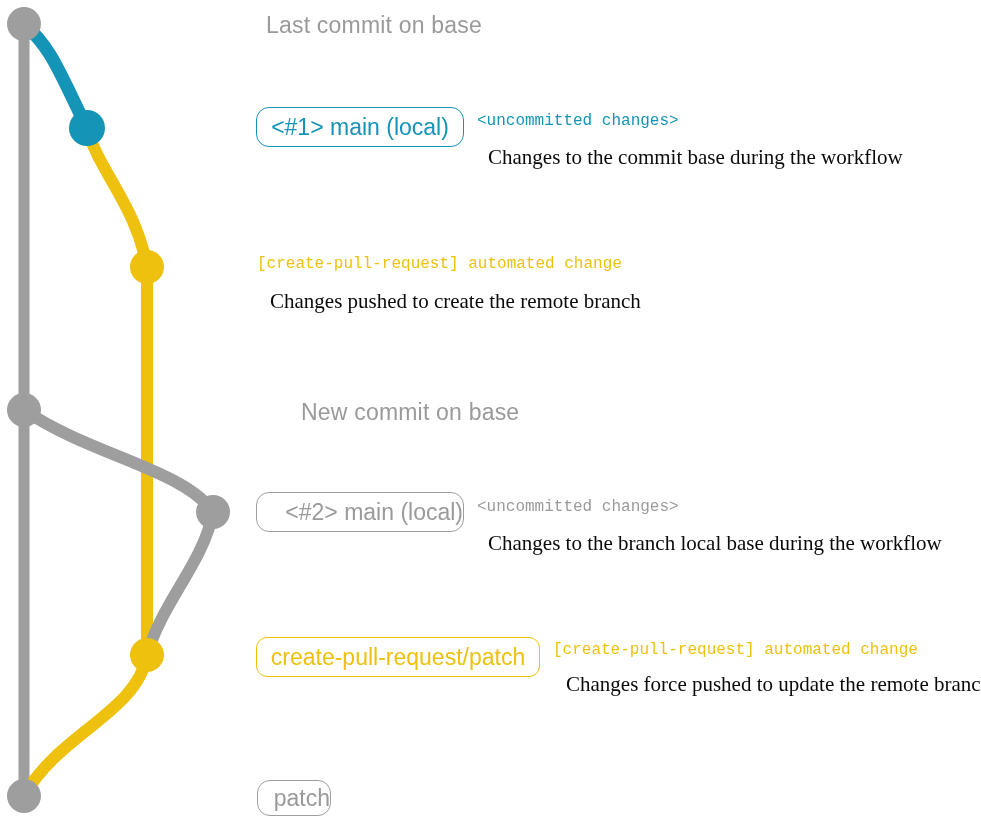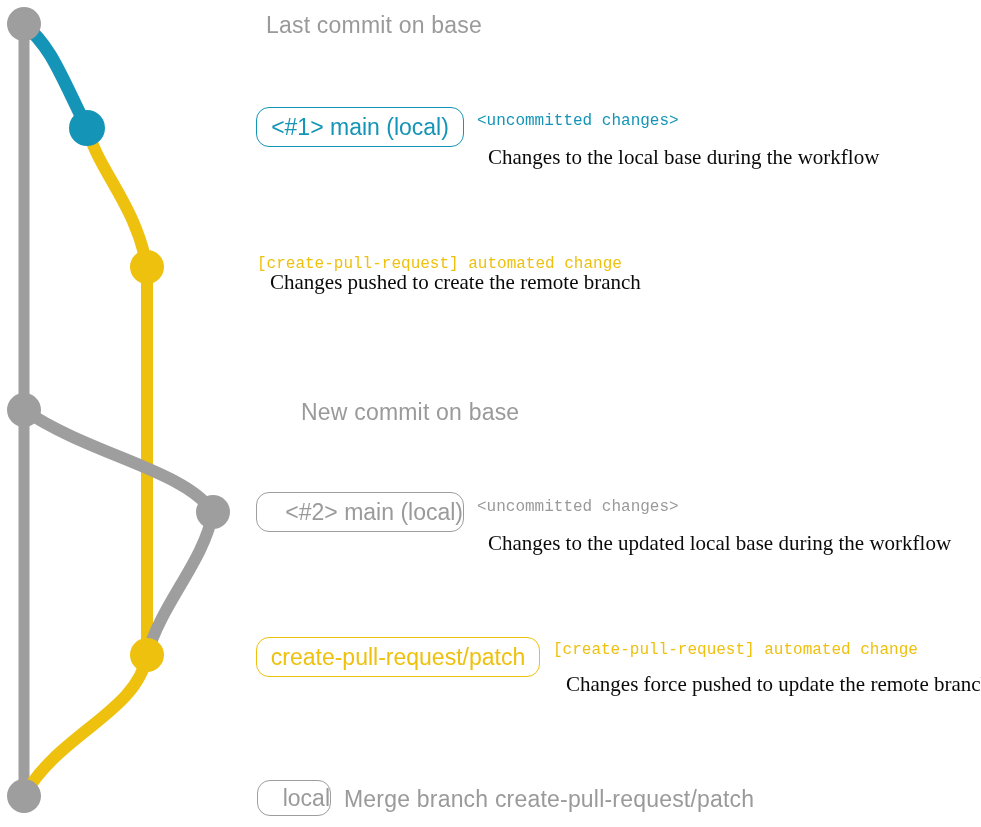--- a/index.html
+++ b/index.html
@@ -40,21 +40,21 @@
     display: flex;
     align-items: center;
     justify-content: center;
     border: 1.5px solid;
     border-radius: 13px;
     font-size: 23px;
     background: #ffffff;
   }
   .badge.teal  { color: var(--teal);   border-color: var(--teal); }
   .badge.gray  { color: var(--graytext); border-color: var(--gray); justify-content: flex-end; }
-  .badge.yellow{ color: var(--yellow); border-color: var(--yellow); }
+  .badge.yellow{ color: var(--yellow); border-color: var(--yellow); border-radius: 11px; }
 
   .status { font-size: 16px; font-family: Liberation Mono, monospace; }
   .status.teal { color: var(--teal); }
   .status.gray { color: var(--graytext); }
   .status.yellow { color: var(--yellow); }
 
   .desc {
     font-family: "Liberation Serif", serif;
     font-size: 21px;
     color: var(--ink);
@@ -87,37 +87,36 @@
     <circle class="node yellow" cx="147" cy="655" r="17"></circle>
     <circle class="node gray" cx="24" cy="796" r="17"></circle>
   </svg>
 
   <div class="abs heading" style="left:266px; top:12px;">Last commit on base</div>
 
   <div class="abs badge teal" style="left:256px; top:107px; width:208px; height:40px;">
     <span>&lt;#1&gt; main (local)</span>
   </div>
   <div class="abs status teal" style="left:477px; top:112px;">&lt;uncommitted changes&gt;</div>
-  <div class="abs desc" style="left:488px; top:145px;">Changes to the local base during the workflow</div>
+  <div class="abs desc" style="left:488px; top:145px;">Changes to the commit base during the workflow</div>
 
   <div class="abs status yellow" style="left:257px; top:255px;">[create-pull-request] automated change</div>
-  <div class="abs desc" style="left:270px; top:270px;">Changes pushed to create the remote branch</div>
+  <div class="abs desc" style="left:270px; top:289px;">Changes pushed to create the remote branch</div>
 
   <div class="abs heading" style="left:257px; top:399px;margin-left:44px;">New commit on base</div>
 
   <div class="abs badge gray" style="left:256px; top:492px; width:208px; height:40px;">
     <span>&lt;#2&gt; main (local)</span>
   </div>
   <div class="abs status gray" style="left:477px; top:498px;">&lt;uncommitted changes&gt;</div>
-  <div class="abs desc" style="left:488px; top:531px;">Changes to the updated local base during the workflow</div>
+  <div class="abs desc" style="left:488px; top:531px;">Changes to the branch local base during the workflow</div>
 
   <div class="abs badge yellow" style="left:256px; top:637px; width:284px; height:40px;">
     <span>create-pull-request/patch</span>
   </div>
   <div class="abs status yellow" style="left:553px; top:641px;">[create-pull-request] automated change</div>
   <div class="abs desc" style="left:566px; top:672px;">Changes force pushed to update the remote branch</div>
 
   <div class="abs badge gray" style="left:257px; top:780px; width:74px; height:36px; font-size:23px;">
-    <span>local</span>
+    <span>patch</span>
   </div>
-  <div class="abs heading" style="left:344px; top:786px;">Merge branch create-pull-request/patch</div>
 
 </div>
 
 </body></html>

